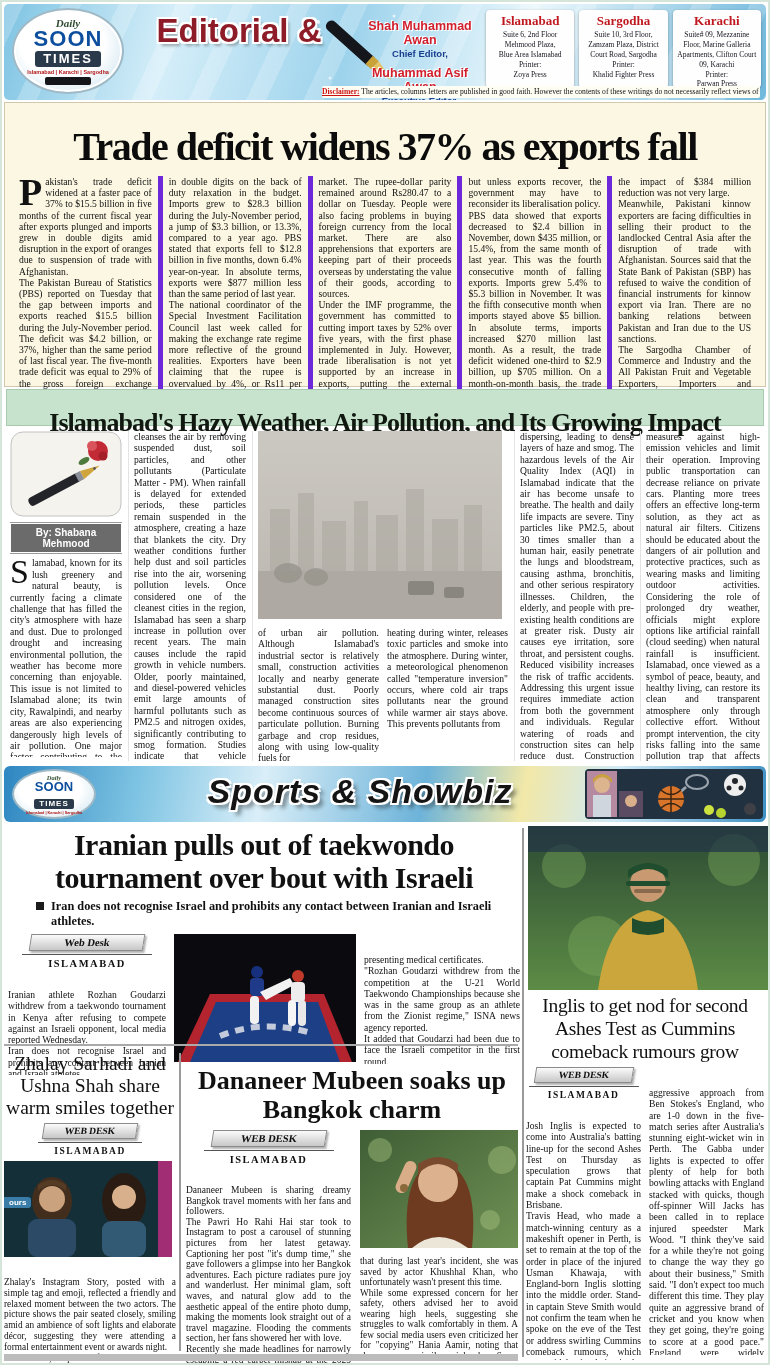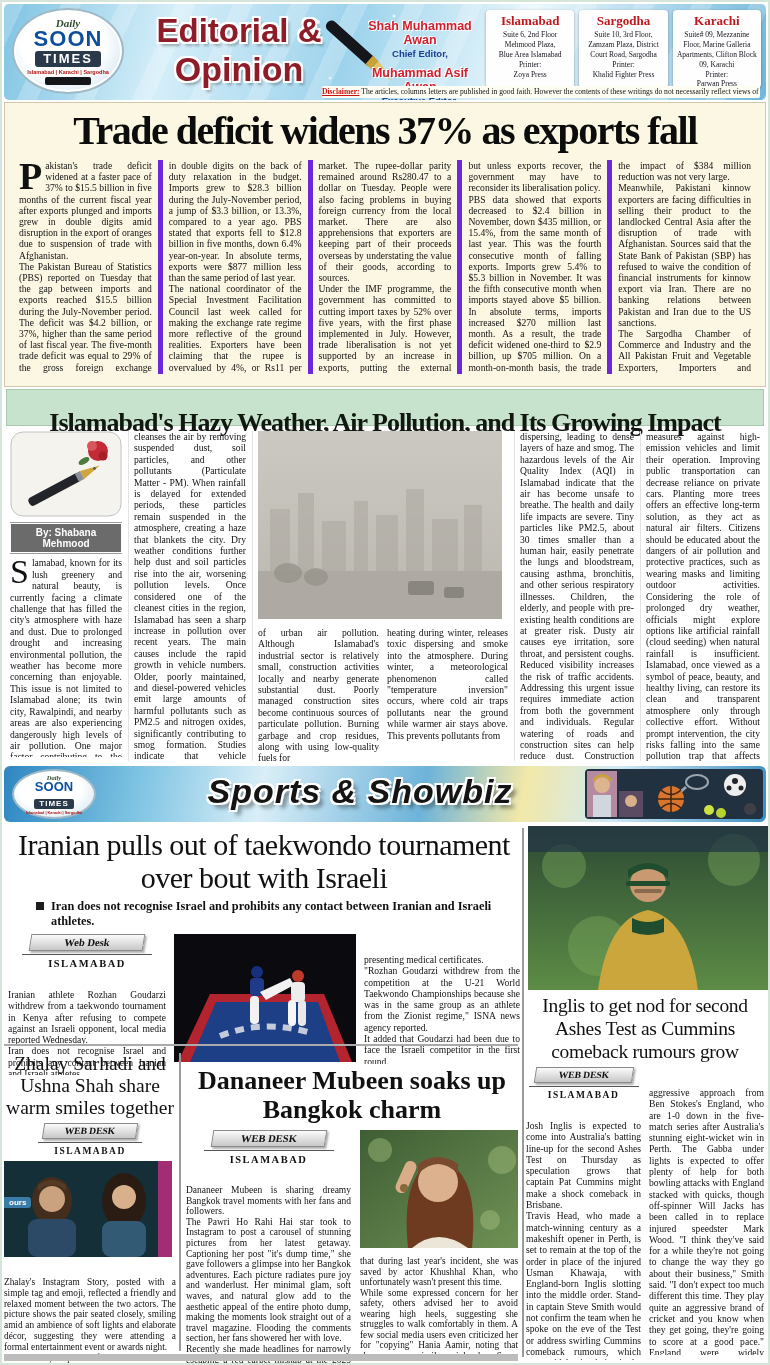--- a/index.html
+++ b/index.html
@@ -37,21 +37,21 @@
   .office{flex:1;background:#fefefe;border-radius:4px;padding:3px 2px;height:72px;overflow:hidden;
     text-align:center;box-shadow:0 1px 3px rgba(0,0,0,.35);}
   .office .city{font:bold 13px "Liberation Serif",serif;color:#c0181f;}
   .office .det{font-size:7.5px;line-height:1.32;color:#14141e;margin-top:1px;}
   .disclaimer{position:absolute;left:318px;right:6px;bottom:2px;height:12px;z-index:3;background:#fdfdf4;
     border-radius:2px;font-size:7.6px;line-height:12px;text-align:center;white-space:nowrap;overflow:hidden;}
   .disclaimer .lbl{font-weight:bold;color:#cc1111;text-decoration:underline;}
   
   .trade{position:absolute;left:2px;right:2px;top:100px;height:285px;background:#fcf7e2;
     border:1px solid #cfc8ac;box-sizing:border-box;padding:2px 8px;}
-  .trade h1{margin:2px 0 6px;text-align:center;font-size:40px;font-weight:bold;letter-spacing:-1.5px;
+  .trade h1{margin:18px 0 6px;text-align:center;font-size:40px;font-weight:bold;letter-spacing:-1.5px;
     white-space:nowrap;color:#0c0c0c;}
   .tcols{display:flex;height:214px;overflow:hidden;}
   .tcol{flex:1;padding:0 6px;font-size:9.6px;line-height:11.2px;text-align:justify;overflow:hidden;}
   .tcol + .tcol{border-left:5px solid #6d28d9;}
   .dropcap{float:left;font-size:38px;line-height:30px;padding:1px 3px 0 0;font-weight:bold;}
   
   .hazy{position:absolute;left:2px;right:2px;top:387px;height:375px;background:#fff;}
   .band{margin:0 2px;height:37px;background:#c7e3cd;border:1px solid #a8cbb0;box-sizing:border-box;text-align:center;}
   .band h2{margin:16px;font-size:26px;font-weight:bold;line-height:34px;letter-spacing:-1px;color:#101810;}
   .hcontent{position:absolute;left:6px;right:6px;top:42px;bottom:3px;display:flex;gap:6px;}
@@ -82,21 +82,21 @@
   .collage{position:absolute;right:3px;top:3px;z-index:2;}
   
   .bottom{position:absolute;left:2px;right:2px;top:822px;bottom:2px;background:#fff;}
   .ribbon{margin:0 auto;width:112px;background:linear-gradient(180deg,#fbfbfb,#c7c7c7);
     border:1px solid #8a8a8a;text-align:center;font:bold 10.5px "Liberation Serif",serif;
     padding:2px 0;box-shadow:2px 2px 2px rgba(0,0,0,.3);transform:skewX(-9deg);}
   .loc{width:130px;margin:3px auto 5px;padding-top:3px;border-top:1px solid #555;
     text-align:center;font:bold 10.5px "Liberation Serif",serif;letter-spacing:1.5px;}
   .btxt{font-size:9.6px;line-height:11.3px;text-align:justify;overflow:hidden;margin-top:20px;}
   .tk{position:absolute;left:4px;top:0;width:512px;}
-  .tk h3{margin:4px 0 2px;text-align:center;font-size:30px;font-weight:400;line-height:33px;letter-spacing:-.5px;}
+  .tk h3{margin:4px 0 2px;text-align:center;font-size:30px;font-weight:700;line-height:33px;letter-spacing:-.5px;}
   .tk .sub{display:flex;gap:7px;margin:5px 0 5px 28px;font-weight:bold;font-size:12.3px;}
   .sq{width:8px;height:8px;background:#1c1c1c;margin-top:3px;flex:none;}
   .tkrow{display:flex;gap:8px;height:130px;}
   .tkc1{width:158px;flex:none;}
   .tkc1 .btxt{height:86px;}
   .tkimg{flex:none;}
   .tkc2{flex:1;}
   .vdiv1{position:absolute;left:518px;top:4px;bottom:4px;width:2px;background:#9a9a9a;}
   .cricket{position:absolute;left:524px;top:2px;}
   .inglis{position:absolute;left:522px;right:2px;top:170px;bottom:0;}
@@ -132,21 +132,20 @@
   <div class="masthead">
     <div class="logo">
       <div class="daily">Daily</div>
       <div class="soon">SOON</div>
       <div class="times">TIMES</div>
       <div class="cities">Islamabad | Karachi | Sargodha</div>
       <div class="badge"></div>
     </div>
     <div class="edtitle">
       <div class="l1">Editorial &amp;</div>
-      <div class="l2">Opinion</div>
     </div>
     <div class="penwrap">
       <svg width="110" height="90" viewBox="0 0 110 90">
         <g transform="rotate(42 55 45)">
           <rect x="14" y="38" width="62" height="11" rx="5" fill="#14161c"></rect>
           <rect x="70" y="38" width="8" height="11" fill="#c9a23a"></rect>
           <polygon points="78,38 100,43.5 78,49" fill="#e4c464"></polygon>
           <circle cx="93" cy="43.5" r="1.6" fill="#333"></circle>
         </g>
         <circle cx="16" cy="16" r="2" fill="#fff" opacity=".8"></circle>
@@ -174,21 +173,21 @@
         <div class="det pre">Suite 10, 3rd Floor,
 Zamzam Plaza, District
 Court Road, Sargodha
 Printer:
 Khalid Fighter Press</div>
       </div>
       <div class="office">
         <div class="city">Karachi</div>
         <div class="det pre">Suite# 09, Mezzanine
 Floor, Marine Galleria
-Apartments, Clifton Block
+Apartments, Clifton Court
 09, Karachi
 Printer:
 Parwan Press</div>
       </div>
     </div>
     <div class="disclaimer">
       <span class="lbl">Disclaimer:</span>
       <span>The articles, columns letters are published in good faith. However the contents of these writings do not necessarily reflect views of the newspaper.</span>
     </div>
   </div>
@@ -258,21 +257,21 @@
               <rect x="186" y="156" width="20" height="11" rx="3"></rect>
             </g>
           <g fill="#6d6b63" opacity=".8">
               <ellipse cx="30" cy="142" rx="14" ry="10"></ellipse>
               <ellipse cx="58" cy="146" rx="12" ry="9"></ellipse>
             </g>
           <rect width="244" height="188" fill="#c9c6bf" opacity=".45"></rect>
         </svg>
         <div class="midcols">
           <div class="pre">of urban air pollution. Although Islamabad's industrial sector is relatively small, construction activities locally and nearby generate substantial dust. Poorly managed construction sites become continuous sources of particulate pollution. Burning garbage and crop residues, along with using low-quality fuels for</div>
-          <div class="pre">heating during winter, releases toxic dispersing and smoke into the atmosphere. During winter, a meteorological phenomenon called "temperature inversion" occurs, where cold air traps pollutants near the ground while warmer air stays above. This prevents pollutants from</div>
+          <div class="pre">heating during winter, releases toxic particles and smoke into the atmosphere. During winter, a meteorological phenomenon called "temperature inversion" occurs, where cold air traps pollutants near the ground while warmer air stays above. This prevents pollutants from</div>
         </div>
       </div>
       <div class="hcol hc4 pre">dispersing, leading to dense layers of haze and smog. The hazardous levels of the Air Quality Index (AQI) in Islamabad indicate that the air has become unsafe to breathe. The health and daily life impacts are severe. Tiny particles like PM2.5, about 30 times smaller than a human hair, easily penetrate the lungs and bloodstream, causing asthma, bronchitis, and other serious respiratory illnesses. Children, the elderly, and people with pre-existing health conditions are at greater risk. Dusty air causes eye irritation, sore throat, and persistent coughs. Reduced visibility increases the risk of traffic accidents. Addressing this urgent issue requires immediate action from both the government and individuals. Regular watering of roads and construction sites can help reduce dust. Construction firms should adhere to strict environmental regulations. Authorities must take strong</div>
       <div class="hcol hc5 pre">measures against high-emission vehicles and limit their operation. Improving public transportation can decrease reliance on private cars. Planting more trees offers an effective long-term solution, as they act as natural air filters. Citizens should be educated about the dangers of air pollution and protective practices, such as wearing masks and limiting outdoor activities. Considering the role of prolonged dry weather, officials might explore options like artificial rainfall (cloud seeding) when natural rainfall is insufficient. Islamabad, once viewed as a symbol of peace, beauty, and healthy living, can restore its clean and transparent atmosphere only through collective effort. Without prompt intervention, the city risks falling into the same pollution trap that affects many other metropolitan areas.</div>
     </div>
   </div>
 
   <div class="sports">
     <div class="logo2">
       <div class="daily">Daily</div>

